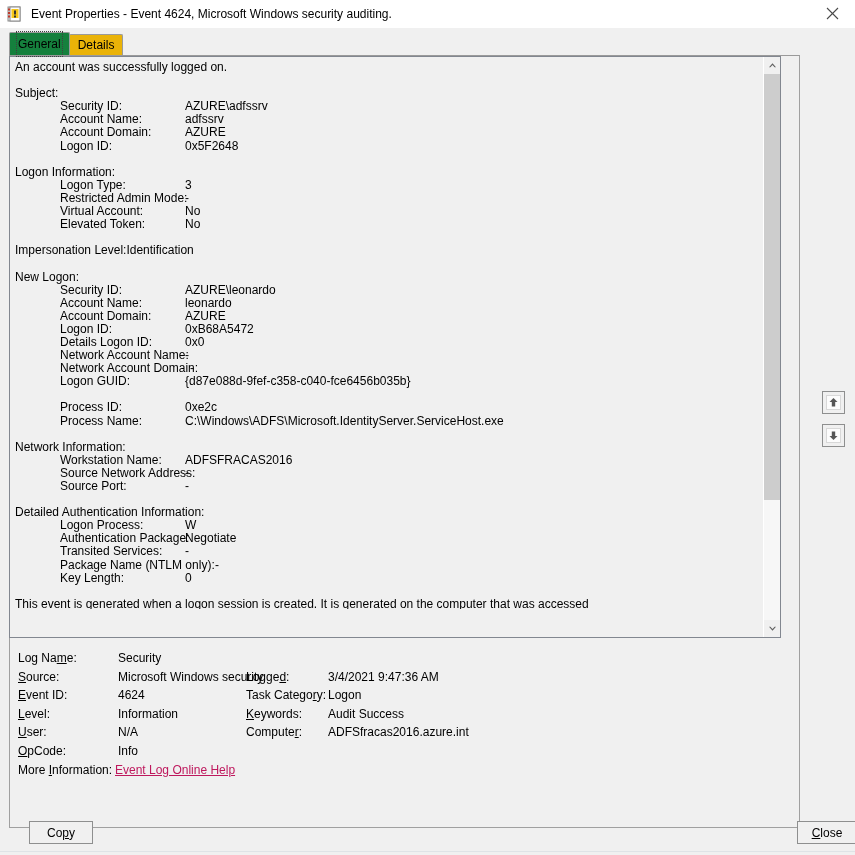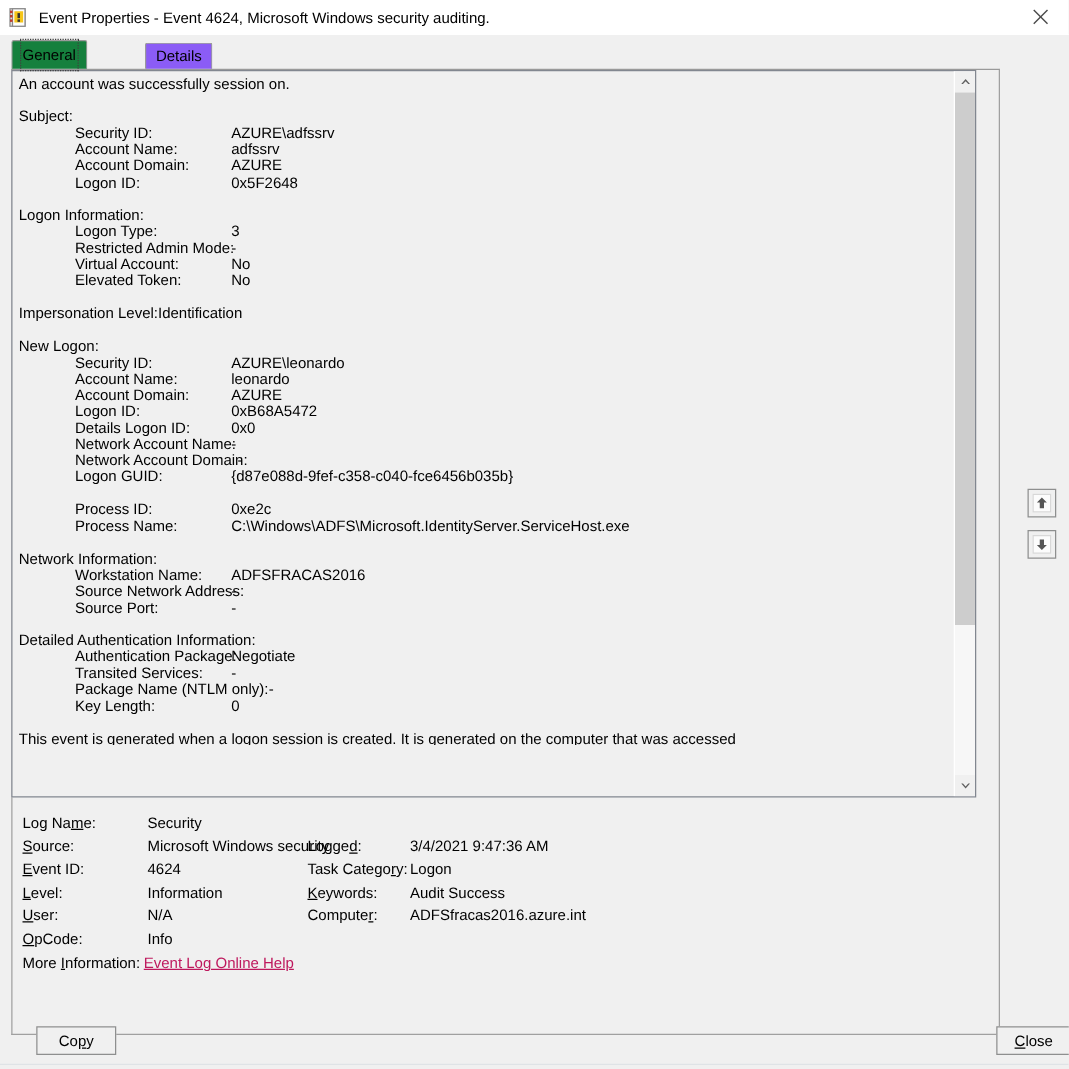--- a/index.html
+++ b/index.html
@@ -80,23 +80,22 @@
     z-index: 3;
     height: 23px;
     line-height: 22px;
   }
   .tab.selected .tab-label-inner {
     outline: 1px dotted #404040;
     outline-offset: 1px;
     display: inline-block;
   }
   .tab.unselected {
-    background: #8b5cf6;
+    background: #eab308;
     z-index: 1;
-    margin-left: 47px;
   }
 
   
   .panel {
     position: absolute;
     left: 9px;
     top: 55px;
     width: 791px;
     height: 773px;
     border: 1px solid #a0a0a0;
@@ -307,21 +306,21 @@
   </div>
   <div class="tab unselected">
     <span>Details</span>
   </div>
 </div>
 
 <div class="panel"></div>
 
 <div class="descbox">
   <div class="desc-inner" id="desc-inner">
-      <div class="desc-line"><span class="lbl">An account was successfully session on.</span></div>
+      <div class="desc-line"><span class="lbl">An account was successfully logged on.</span></div>
       <div class="desc-line">&nbsp;</div>
       <div class="desc-line"><span class="lbl">Subject:</span></div>
       <div class="desc-line"><span class="lbl" style="margin-left: 45px; width: 125px;">Security ID:</span><span>AZURE\adfssrv</span></div>
       <div class="desc-line"><span class="lbl" style="margin-left: 45px; width: 125px;">Account Name:</span><span>adfssrv</span></div>
       <div class="desc-line"><span class="lbl" style="margin-left: 45px; width: 125px;">Account Domain:</span><span>AZURE</span></div>
       <div class="desc-line"><span class="lbl" style="margin-left: 45px; width: 125px;">Logon ID:</span><span>0x5F2648</span></div>
       <div class="desc-line">&nbsp;</div>
       <div class="desc-line"><span class="lbl">Logon Information:</span></div>
       <div class="desc-line"><span class="lbl" style="margin-left: 45px; width: 125px;">Logon Type:</span><span>3</span></div>
       <div class="desc-line"><span class="lbl" style="margin-left: 45px; width: 125px;">Restricted Admin Mode:</span><span>-</span></div>
@@ -342,20 +341,21 @@
       <div class="desc-line">&nbsp;</div>
       <div class="desc-line"><span class="lbl" style="margin-left: 45px; width: 125px;">Process ID:</span><span>0xe2c</span></div>
       <div class="desc-line"><span class="lbl" style="margin-left: 45px; width: 125px;">Process Name:</span><span>C:\Windows\ADFS\Microsoft.IdentityServer.ServiceHost.exe</span></div>
       <div class="desc-line">&nbsp;</div>
       <div class="desc-line"><span class="lbl">Network Information:</span></div>
       <div class="desc-line"><span class="lbl" style="margin-left: 45px; width: 125px;">Workstation Name:</span><span>ADFSFRACAS2016</span></div>
       <div class="desc-line"><span class="lbl" style="margin-left: 45px; width: 125px;">Source Network Address:</span><span>-</span></div>
       <div class="desc-line"><span class="lbl" style="margin-left: 45px; width: 125px;">Source Port:</span><span>-</span></div>
       <div class="desc-line">&nbsp;</div>
       <div class="desc-line"><span class="lbl">Detailed Authentication Information:</span></div>
+      <div class="desc-line"><span class="lbl" style="margin-left: 45px; width: 125px;">Logon Process:</span><span>W</span></div>
       <div class="desc-line"><span class="lbl" style="margin-left: 45px; width: 125px;">Authentication Package:</span><span>Negotiate</span></div>
       <div class="desc-line"><span class="lbl" style="margin-left: 45px; width: 125px;">Transited Services:</span><span>-</span></div>
       <div class="desc-line"><span class="lbl" style="margin-left: 45px; width: 155px;">Package Name (NTLM only):</span><span>-</span></div>
       <div class="desc-line"><span class="lbl" style="margin-left: 45px; width: 125px;">Key Length:</span><span>0</span></div>
       <div class="desc-line">&nbsp;</div>
       <div class="desc-line" style="height: 11px; overflow: hidden;"><span class="lbl">This event is generated when a logon session is created. It is generated on the computer that was accessed</span></div>
     </div>
 
   <div class="vscroll">
     <div class="sb-btn up">

